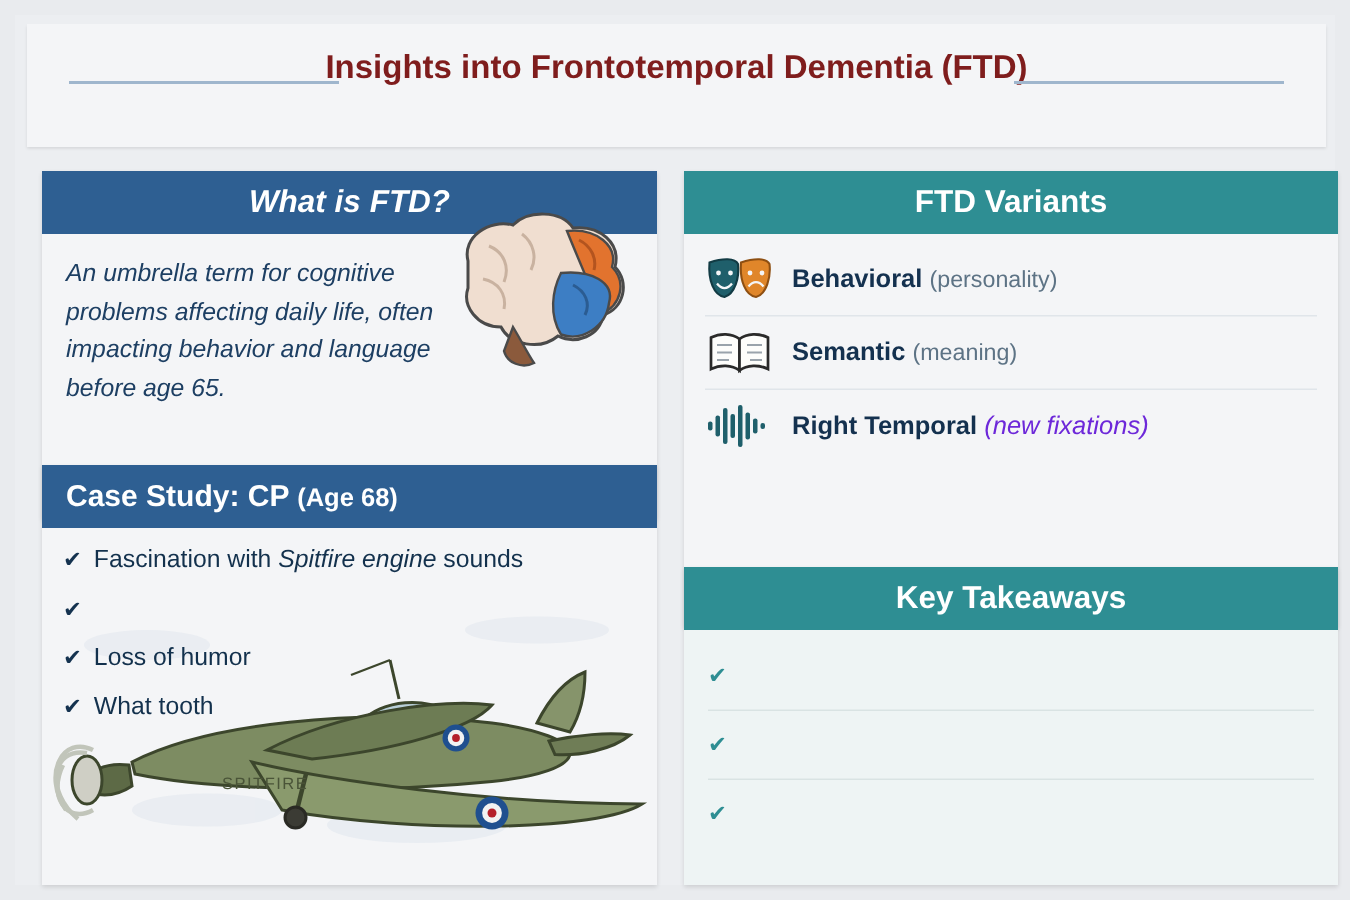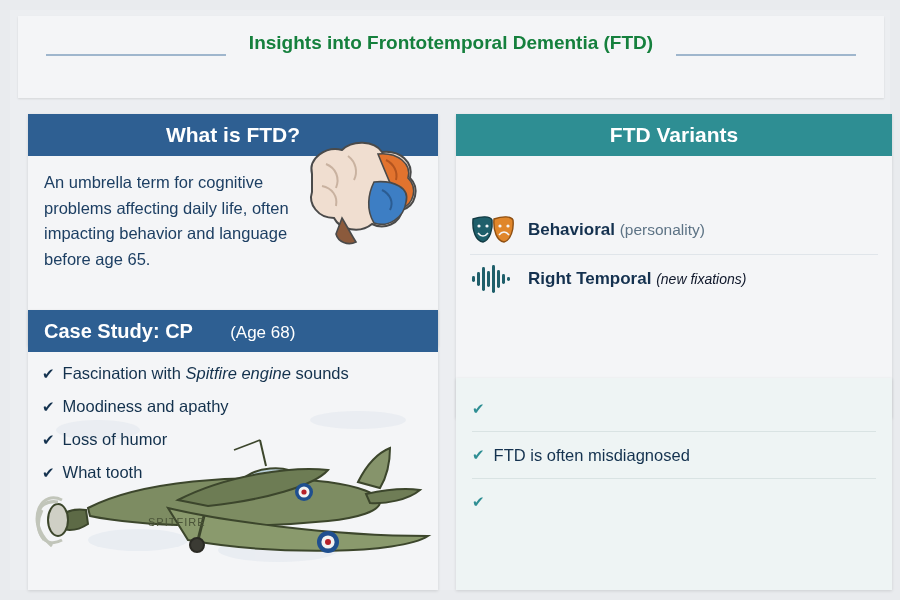--- a/index.html
+++ b/index.html
@@ -63,22 +63,22 @@
     position: absolute;
     top: 0;
     width: 180px;
     height: 2px;
     background: #9fb6cd;
   }
   .title-rules:before { left: 28px; }
   .title-rules:after { right: 28px; }
   .subtitle {
     margin-top: 8px;
-    font-size: 19px;
-    color: #15803d;
+    font-size: 22px;
+    color: #7f1d1d;
     font-weight: bold;
   }
 
   
   .card {
     position: absolute;
     background: #f4f5f7;
     box-shadow: 0 1px 3px rgba(0,0,0,0.12);
     box-sizing: border-box;
     overflow: hidden;
@@ -94,20 +94,21 @@
   .card-header.blue { background: #2e5f92; }
   .card-header.teal { background: #2e8e93; }
   .card-header.left { text-align: left; padding-left: 16px; }
 
   
   #card-what {
     left: 18px;
     top: 104px;
     width: 410px;
     height: 232px;
+    font-style: italic;
   }
   .what-body {
     position: relative;
     padding: 14px 16px 0 16px;
     font-size: 16.5px;
     color: #1d3f63;
     line-height: 1.55;
     width: 260px;
   }
   .what-rule {
@@ -127,22 +128,21 @@
   }
 
   
   #card-variants {
     left: 446px;
     top: 104px;
     width: 436px;
     height: 304px;
   }
   .variant-list {
-    padding: 18px 14px 0 14px;
-    margin-top: 32px;
+    padding: 6px 14px 0 14px;
   }
   .variant-row {
     display: flex;
     align-items: center;
     height: 48px;
     border-bottom: 1px solid #e0e5ea;
     gap: 12px;
   }
   .variant-row:last-child { border-bottom: none; }
   .variant-icon {
@@ -152,31 +152,31 @@
     display: flex;
     align-items: center;
     justify-content: center;
   }
   .variant-text {
     font-size: 17px;
     color: #14314f;
   }
   .variant-text b { font-weight: bold; }
   .variant-text .muted { color: #5d7385; font-size: 15.5px; }
-  .variant-text .muted-i { color: #0f172a; font-size: 14px; font-style: italic; }
+  .variant-text .muted-i { color: #6d28d9; font-size: 17px; font-style: italic; }
 
   
   #card-case {
     left: 18px;
     top: 300px;
     width: 410px;
     height: 280px;
   }
   #card-case .card-header { font-size: 20px; }
-  .case-head-sub { font-weight: normal; font-size: 17px; margin-left: 32px; }
+  .case-head-sub { font-weight: bold; font-size: 17px; }
   .case-list {
     position: relative;
     z-index: 3;
     padding: 12px 0 0 14px;
   }
   .case-item {
     font-size: 16.5px;
     color: #13314d;
     margin-bottom: 14px;
     display: flex;
@@ -269,20 +269,33 @@
               <path d="M29 22 C32 18 36 18 39 22" fill="none" stroke="#f4f5f7" stroke-width="1.5"></path>
             </svg>
           </div>
           <div class="variant-text">
             <b>Behavioral</b>
             <span class="muted">(personality)</span>
           </div>
         </div>
 
 
+        <div class="variant-row">
+          <div class="variant-icon">
+            <svg viewBox="0 0 46 34" width="46" height="34">
+              <path d="M4 7 C10 4 18 4 23 8 V29 C18 25 10 25 4 28 Z" fill="#fdfdfb" stroke="#2a2a2a" stroke-width="1.8"></path>
+              <path d="M42 7 C36 4 28 4 23 8 V29 C28 25 36 25 42 28 Z" fill="#fdfdfb" stroke="#2a2a2a" stroke-width="1.8"></path>
+              <path d="M8 12 H18 M8 17 H18 M8 22 H16 M28 12 H38 M28 17 H38 M30 22 H38" stroke="#9aa3ab" stroke-width="1.2"></path>
+            </svg>
+          </div>
+          <div class="variant-text">
+            <b>Semantic</b>
+            <span class="muted">(meaning)</span>
+          </div>
+        </div>
 
         <div class="variant-row">
           <div class="variant-icon">
             <svg viewBox="0 0 46 34" width="46" height="34">
               <g fill="#1f5f6b">
                 <rect x="2" y="14" width="3" height="6" rx="1.4"></rect>
                 <rect x="7" y="10" width="3" height="14" rx="1.4"></rect>
                 <rect x="12" y="5" width="3" height="24" rx="1.4"></rect>
                 <rect x="17" y="9" width="3" height="16" rx="1.4"></rect>
                 <rect x="22" y="3" width="3" height="28" rx="1.4"></rect>
@@ -356,41 +369,40 @@
         </svg>
       </div>
 
       <div class="case-list">
         <div class="case-item">
           <span class="tick">✔</span>
           <span><span>Fascination with </span><i>Spitfire engine</i><span> sounds</span></span>
         </div>
         <div class="case-item">
           <span class="tick">✔</span>
-          <span>Moodiness and apathy</span>
         </div>
         <div class="case-item">
           <span class="tick">✔</span>
           <span>Loss of humor</span>
         </div>
         <div class="case-item">
           <span class="tick">✔</span>
           <span>What tooth</span>
         </div>
       </div>
     </div>
 
     <div class="card" id="card-key">
+      <div class="card-header teal">Key Takeaways</div>
       <div class="key-list">
         <div class="key-row">
           <span class="key-tick">✔</span>
         </div>
         <div class="key-row">
           <span class="key-tick">✔</span>
-          <span>FTD is often misdiagnosed</span>
         </div>
         <div class="key-row">
           <span class="key-tick">✔</span>
         </div>
       </div>
     </div>
 
   </div>
 </div>
 

